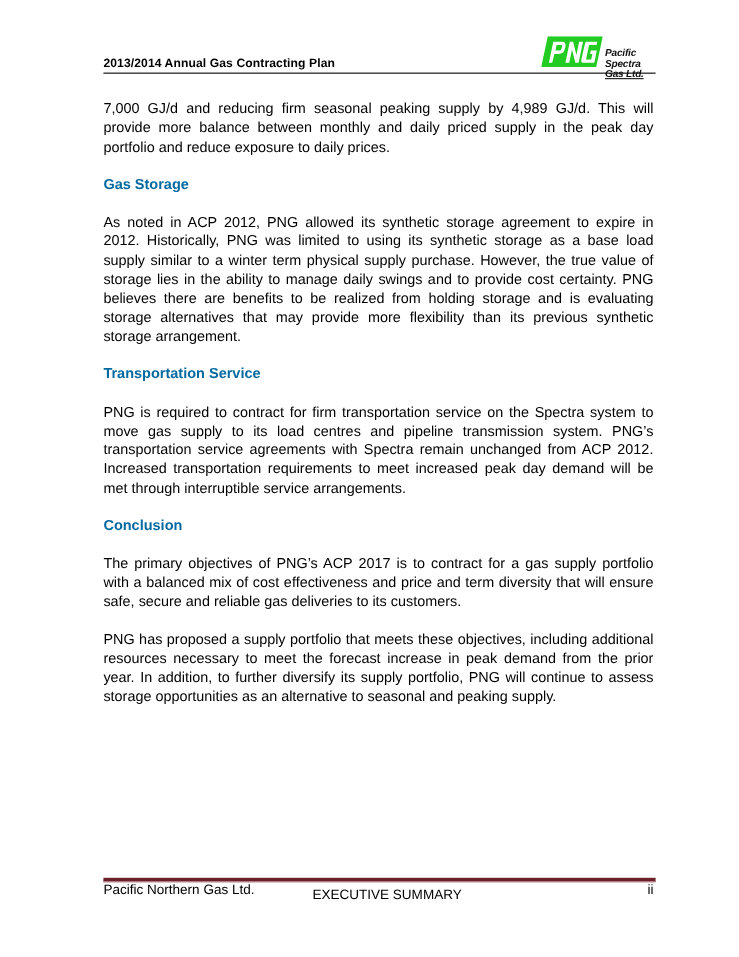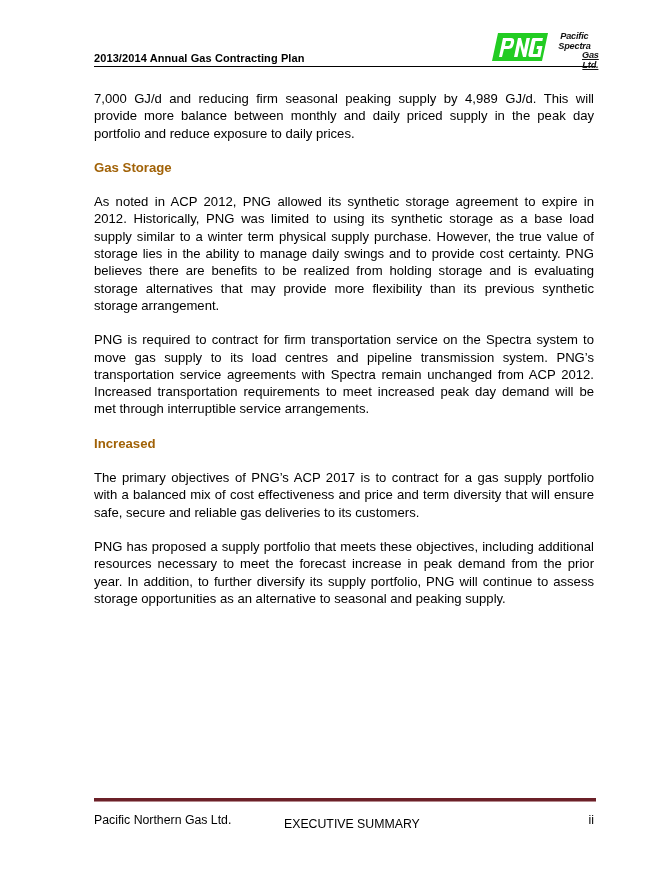--- a/index.html
+++ b/index.html
@@ -41,67 +41,66 @@
     .logo-mark {
       position: absolute;
       left: 0;
       top: 2px;
       width: 56px;
       height: 28px;
     }
     .logo-text {
       position: absolute;
       left: 58px;
-      top: 1px;
+      top: 13px;
       font-size: 9.2px;
       line-height: 9.5px;
       font-weight: bold;
       font-style: italic;
       color: #111;
       letter-spacing: -0.2px;
-      text-align: center;
     }
     .logo-text span { display: block; }
-    .logo-text .ltd { text-decoration: underline; margin-left: 32px; }
+    .logo-text .ltd { text-decoration: underline; }
 
     .content {
       position: absolute;
       left: 94px;
       top: 90px;
       width: 500px;
       font-size: 13.1px;
       line-height: 17.3px;
     }
     .para {
       margin: 0 0 17px 0;
       text-align: justify;
     }
     .heading {
       margin: 0 0 17px 0;
       font-weight: bold;
-      color: #a16207;
+      color: #0369a1;
       font-size: 13.2px;
     }
 
     .page-footer {
       position: absolute;
       left: 94px;
       top: 798px;
       width: 502px;
     }
     .footer-rule {
       height: 3px;
       background: #6b2028;
       border-bottom: 1px solid #b58a8e;
     }
     .footer-row {
       position: relative;
       height: 16px;
       font-size: 12.3px;
-      margin-top: 11px;
+      margin-top: 0;
     }
     .footer-left { position: absolute; left: 0; top: 0; }
     .footer-center { position: absolute; left: 190px; top: 4px; }
     .footer-right { position: absolute; right: 2px; top: 0; }
   </style>
 </head>
 <body>
 
 <div class="page-header">
   <div class="header-title">2013/2014 Annual Gas Contracting Plan</div>
@@ -122,23 +121,24 @@
     </div>
   </div>
 </div>
 
 <div class="content">
   <p class="para">7,000 GJ/d and reducing firm seasonal peaking supply by 4,989 GJ/d.  This will provide more balance between monthly and daily priced supply in the peak day portfolio and reduce exposure to daily prices.</p>
 
   <div class="heading">Gas Storage</div>
   <p class="para">As noted in ACP 2012, PNG allowed its synthetic storage agreement to expire in 2012.  Historically, PNG was limited to using its synthetic storage as a base load supply similar to a winter term physical supply purchase.  However, the true value of storage lies in the ability to manage daily swings and to provide cost certainty.  PNG believes there are benefits to be realized from holding storage and is evaluating storage alternatives that may provide more flexibility than its previous synthetic storage arrangement.</p>
 
+  <div class="heading">Transportation Service</div>
   <p class="para">PNG is required to contract for firm transportation service on the Spectra system to move gas supply to its load centres and pipeline transmission system.  PNG’s transportation service agreements with Spectra remain unchanged from ACP 2012. Increased transportation requirements to meet increased peak day demand will be met through interruptible service arrangements.</p>
 
-  <div class="heading">Increased</div>
+  <div class="heading">Conclusion</div>
   <p class="para">The primary objectives of PNG’s ACP 2017 is to contract for a gas supply portfolio with a balanced mix of cost effectiveness and price and term diversity that will ensure safe, secure and reliable gas deliveries to its customers.</p>
   <p class="para">PNG has proposed a supply portfolio that meets these objectives, including additional resources necessary to meet the forecast increase in peak demand from the prior year.  In addition, to further diversify its supply portfolio, PNG will continue to assess storage opportunities as an alternative to seasonal and peaking supply.</p>
 </div>
 
 <div class="page-footer">
   <div class="footer-rule"></div>
   <div class="footer-row">
     <span class="footer-left">Pacific Northern Gas Ltd.</span>
     <span class="footer-center">EXECUTIVE SUMMARY</span>
     <span class="footer-right">ii</span>

